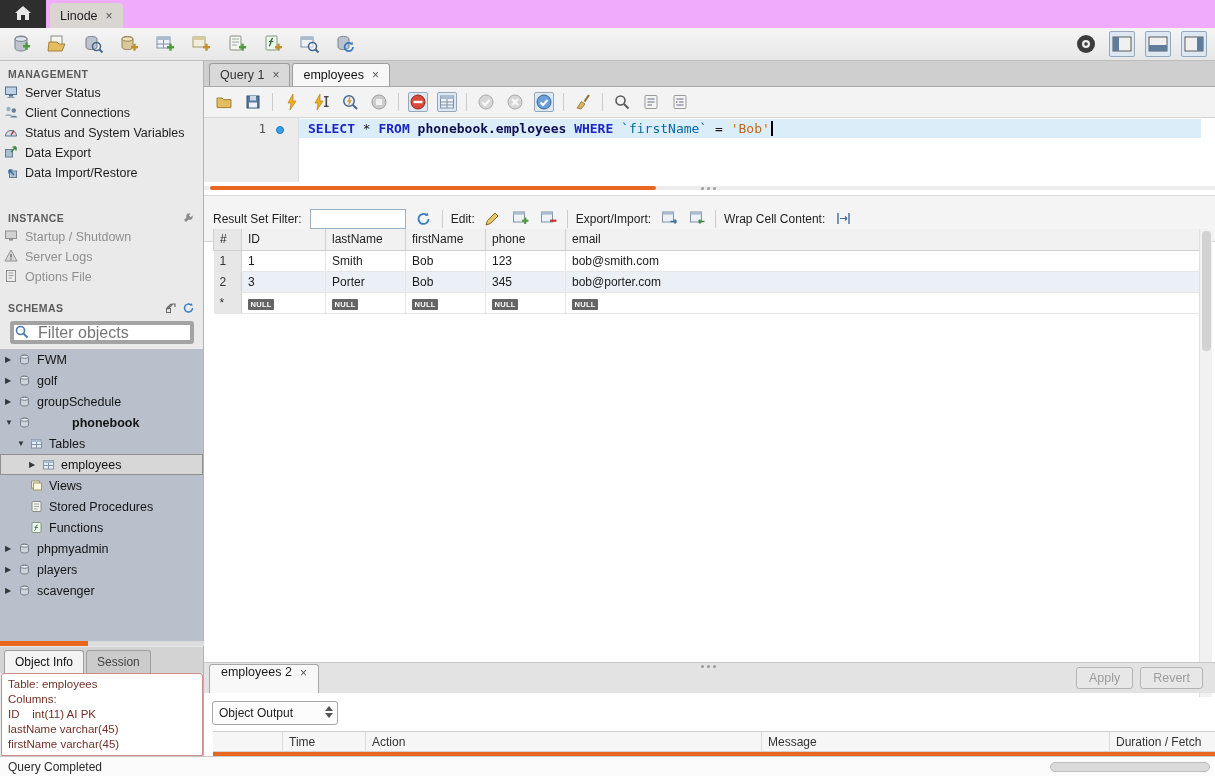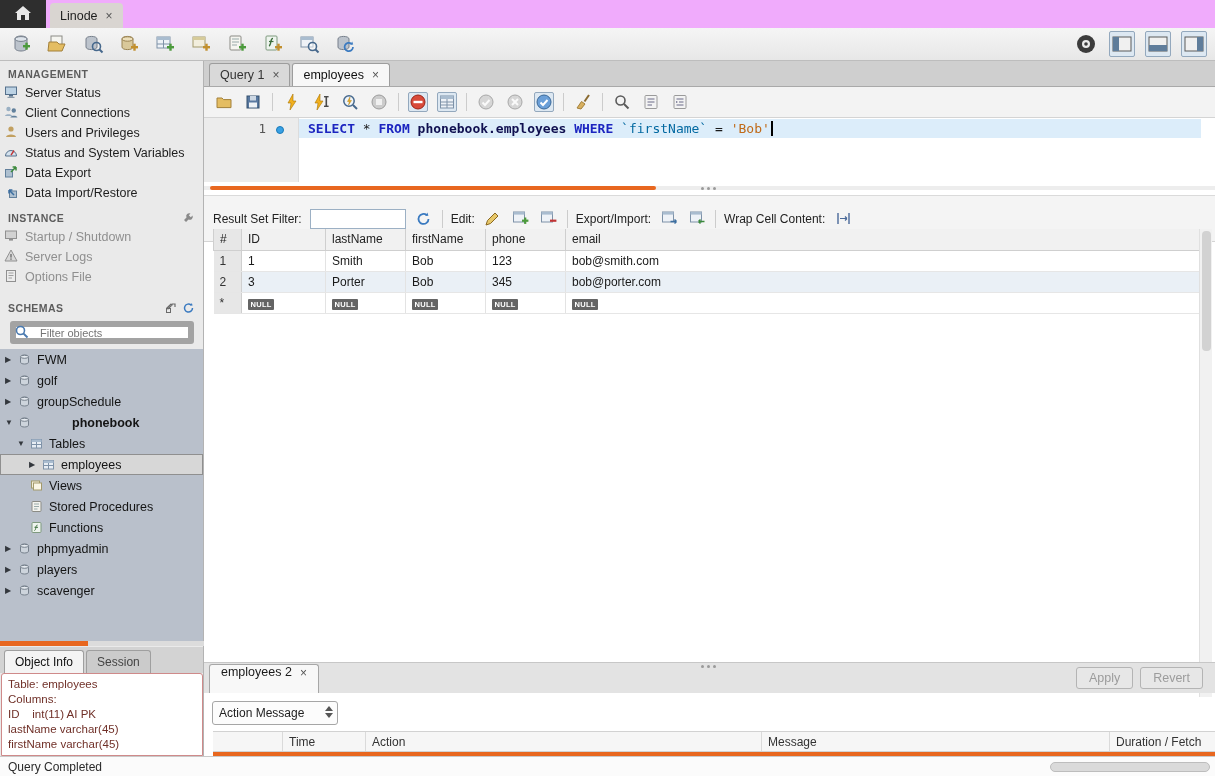--- a/index.html
+++ b/index.html
@@ -31,22 +31,22 @@
   .side-h { height:18px; display:flex; align-items:center; gap:4px; padding:0 8px;
     font-size:10.5px; font-weight:bold; color:#5c5c5c; letter-spacing:.4px; }
   .side-h .hspace { flex:1; }
   .side-item { height:20px; display:flex; align-items:center; gap:7px; padding-left:4px;
     font-size:12.5px; color:#1e1e1e; white-space:nowrap; overflow:hidden; cursor:pointer; }
   .side-item.dim { color:#8f8f8f; }
   #mgmt { position:absolute; left:0; top:4px; right:0; }
   #inst { position:absolute; left:0; top:148px; right:0;text-align:center; }
   #schemas-h { position:absolute; left:0; top:238px; right:0; }
   #filter-wrap { position:absolute; left:10px; top:260px; width:184px; height:23px; }
-  #filter-input { width:100%; height:100%; border:6px solid #a3a3a3; border-radius:3px;
-    background:#fff; padding:0 6px 0 24px; font-size:11px; color:#333;
+  #filter-input { width:100%; height:100%; border:4px solid #a3a3a3; border-radius:3px;
+    background:#fff; padding:0 6px 0 24px; font-size:16px; color:#333;
     font-family:"Liberation Sans",sans-serif; }
   #filter-mag { position:absolute; left:4px; top:3px; }
 
   #tree { position:absolute; left:0; top:288px; right:0; height:292px; background:#b9c0cb; overflow:hidden; }
   .trow { height:21px; display:flex; align-items:center; font-size:12.5px; color:#141414; cursor:pointer; }
   .lvl0 { padding-left:5px; } .lvl1 { padding-left:17px; } .lvl2 { padding-left:29px; }
   .exp { width:13px; font-size:8px; color:#33373d; flex:none; }
   .ticn { width:19px; display:flex; align-items:center; flex:none; }
   .tlabel { white-space:nowrap; }
   .trow.bold .tlabel { font-weight:bold;padding-left:35px; }
@@ -307,27 +307,20 @@
       <span>Server Status</span>
     </div>
     <div class="side-item">
       <span><svg width="14" height="14" viewBox="0 0 14 14">
             <circle cx="4.5" cy="4" r="2.2" fill="#9ab0c4"></circle>
             <path d="M1 11c0-2.5 7-2.5 7 0z" fill="#9ab0c4"></path>
             <circle cx="9.8" cy="5.5" r="2.2" fill="#62809c"></circle>
             <path d="M6.4 12.6c0-2.5 7-2.5 7 0z" fill="#62809c"></path>
           </svg></span>
       <span>Client Connections</span>
-    </div>
-    <div class="side-item">
-      <span><svg width="14" height="14" viewBox="0 0 14 14">
-            <circle cx="7" cy="4" r="2.6" fill="#c2a060"></circle>
-            <path d="M2 12c0-3.4 10-3.4 10 0z" fill="#c2a060"></path>
-          </svg></span>
-      <span>Users and Privileges</span>
     </div>
     <div class="side-item">
       <span><svg width="14" height="14" viewBox="0 0 14 14">
             <path d="M1.5 11a5.5 5.5 0 0 1 11 0z" fill="#d4e2ee" stroke="#55708c"></path>
             <line x1="7" y1="10.2" x2="10" y2="5.5" stroke="#c03434" stroke-width="1.4"></line>
           </svg></span>
       <span>Status and System Variables</span>
     </div>
     <div class="side-item">
       <span><svg width="14" height="14" viewBox="0 0 14 14">
@@ -819,21 +812,21 @@
       <span class="close-x">×</span>
     </div>
   </div>
   <div id="btn-wrap">
     <button class="dbtn">Apply</button>
     <button class="dbtn">Revert</button>
   </div>
 
   <div id="outrow">
     <div id="out-select">
-      <span>Action Message</span>
+      <span>Object Output</span>
       <span class="spin">
         <span class="tri-up"></span>
           <span class="tri-dn"></span>
       </span>
     </div>
   </div>
 
   <div id="outhead">
     <div class="ohc" style="width:70px;"></div>
     <div class="ohc" style="width:83px;">Time</div>

